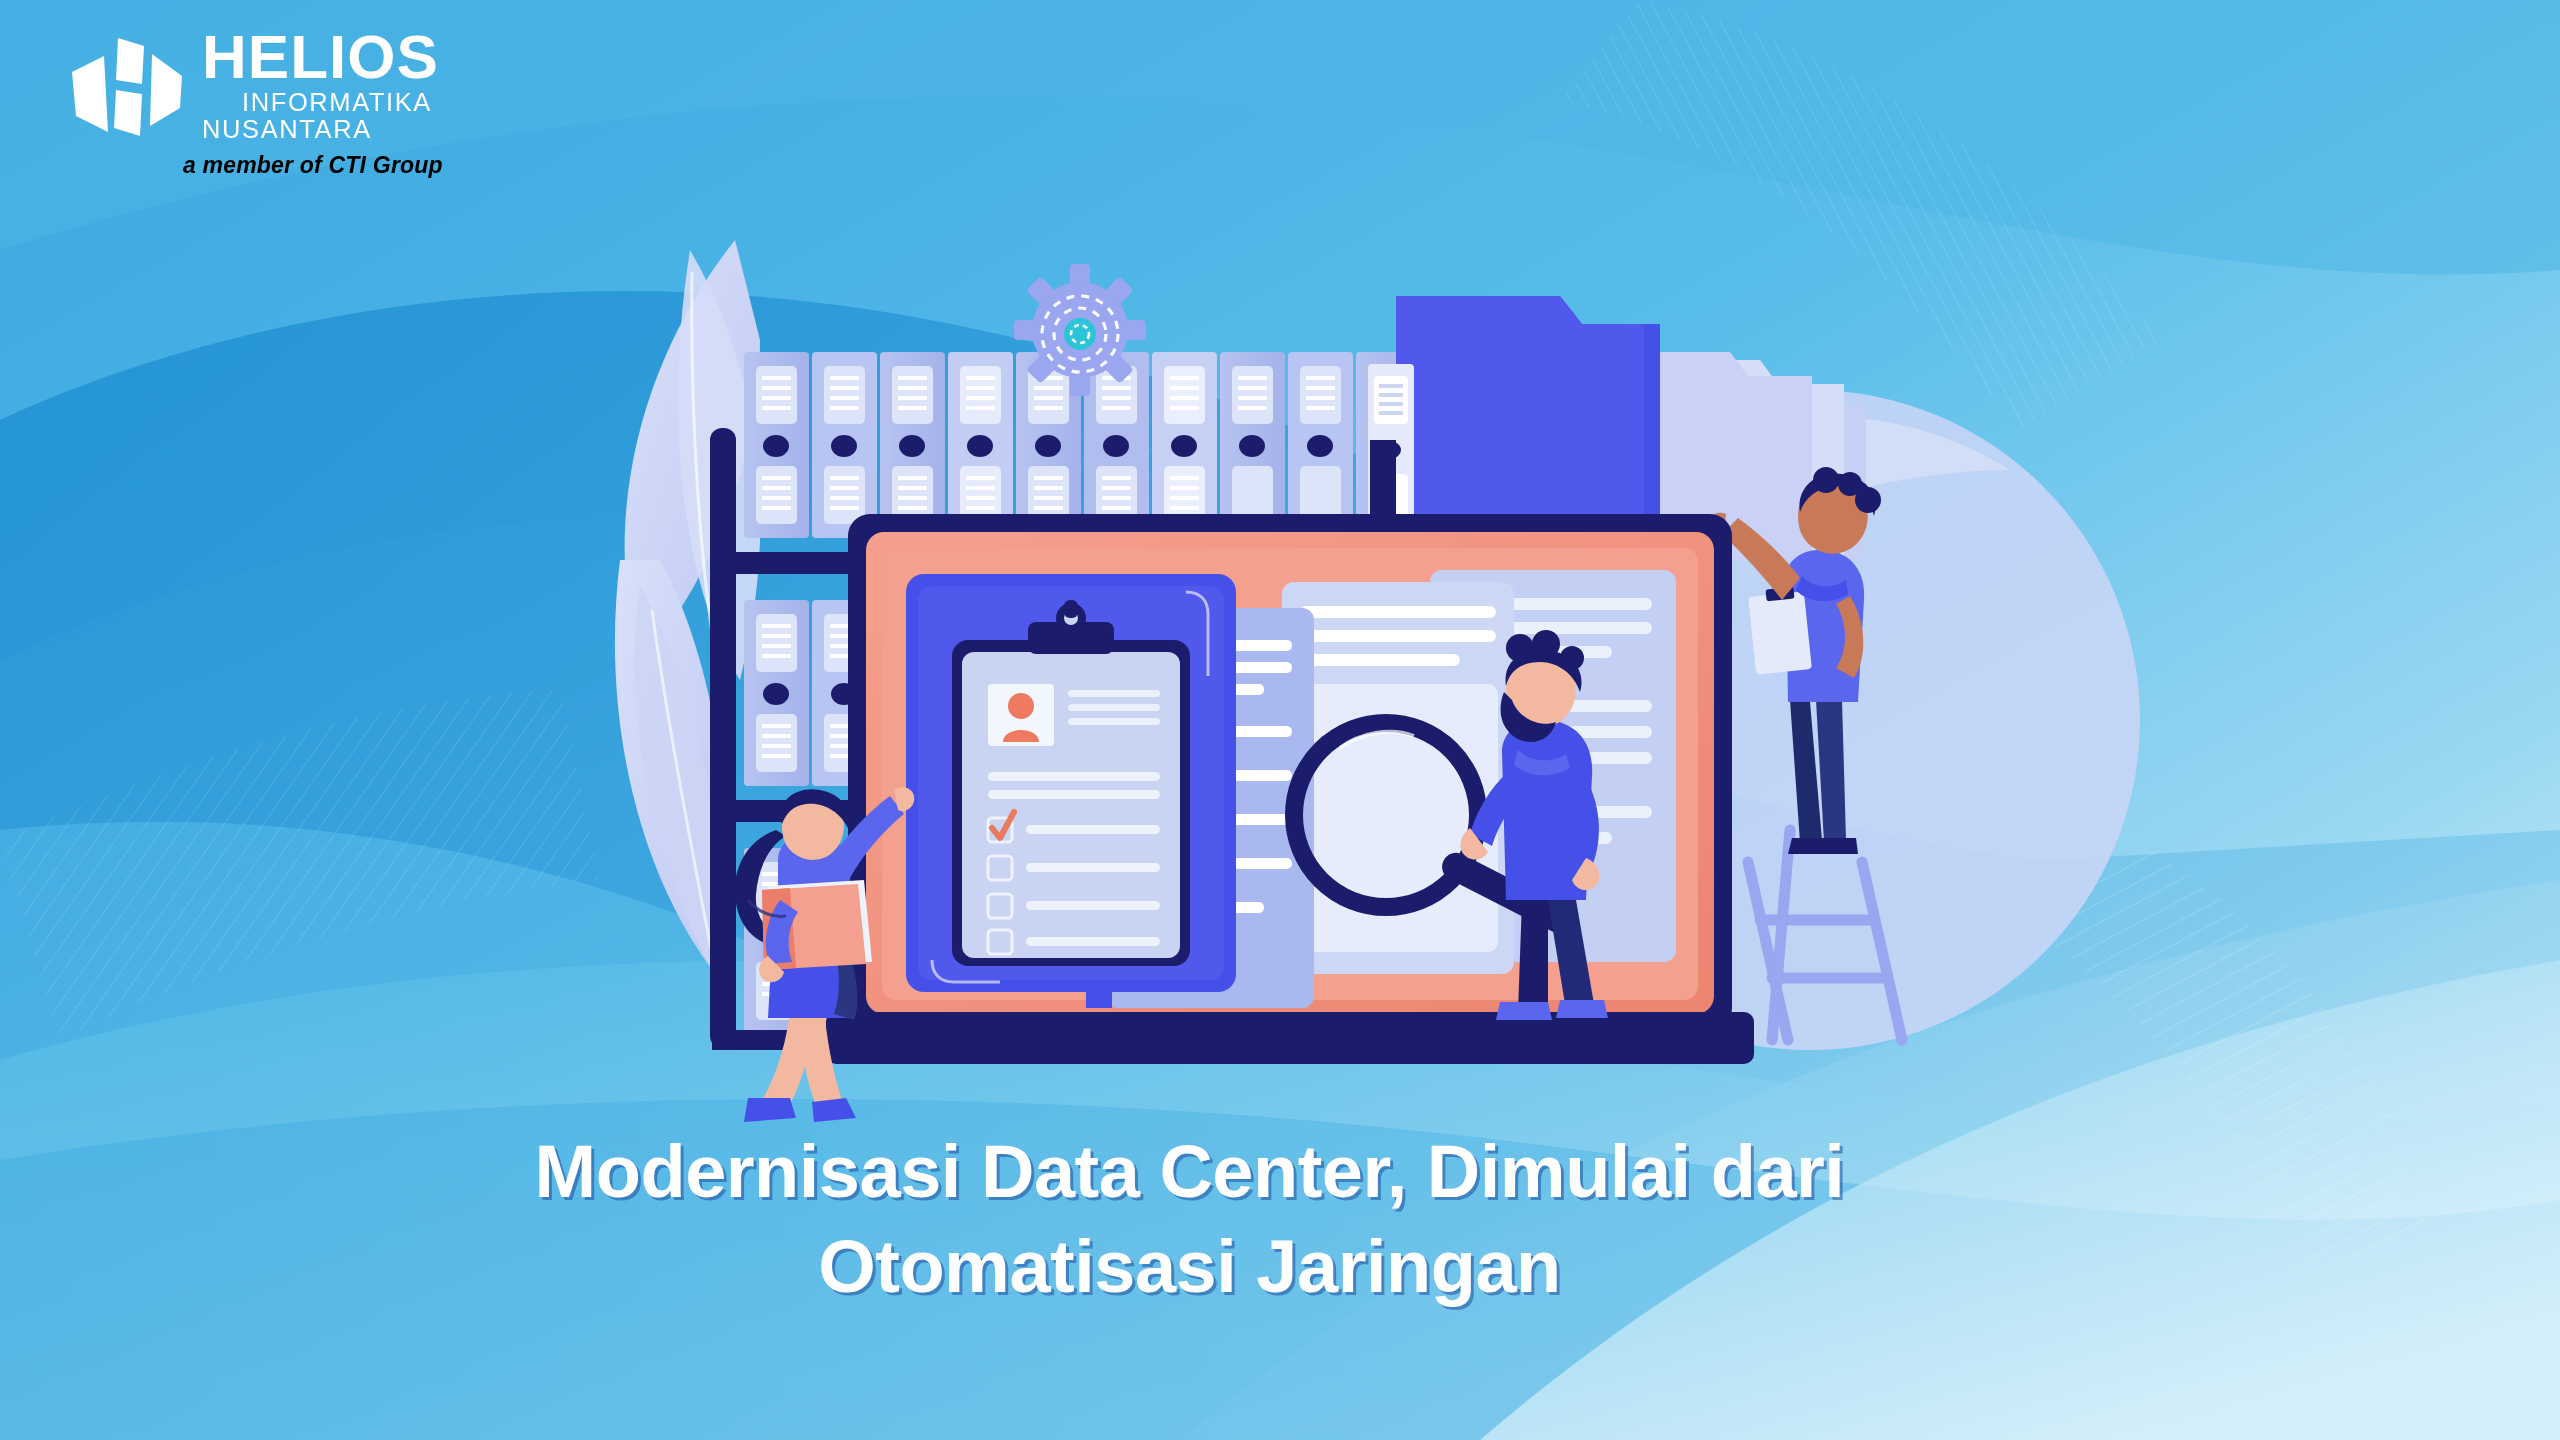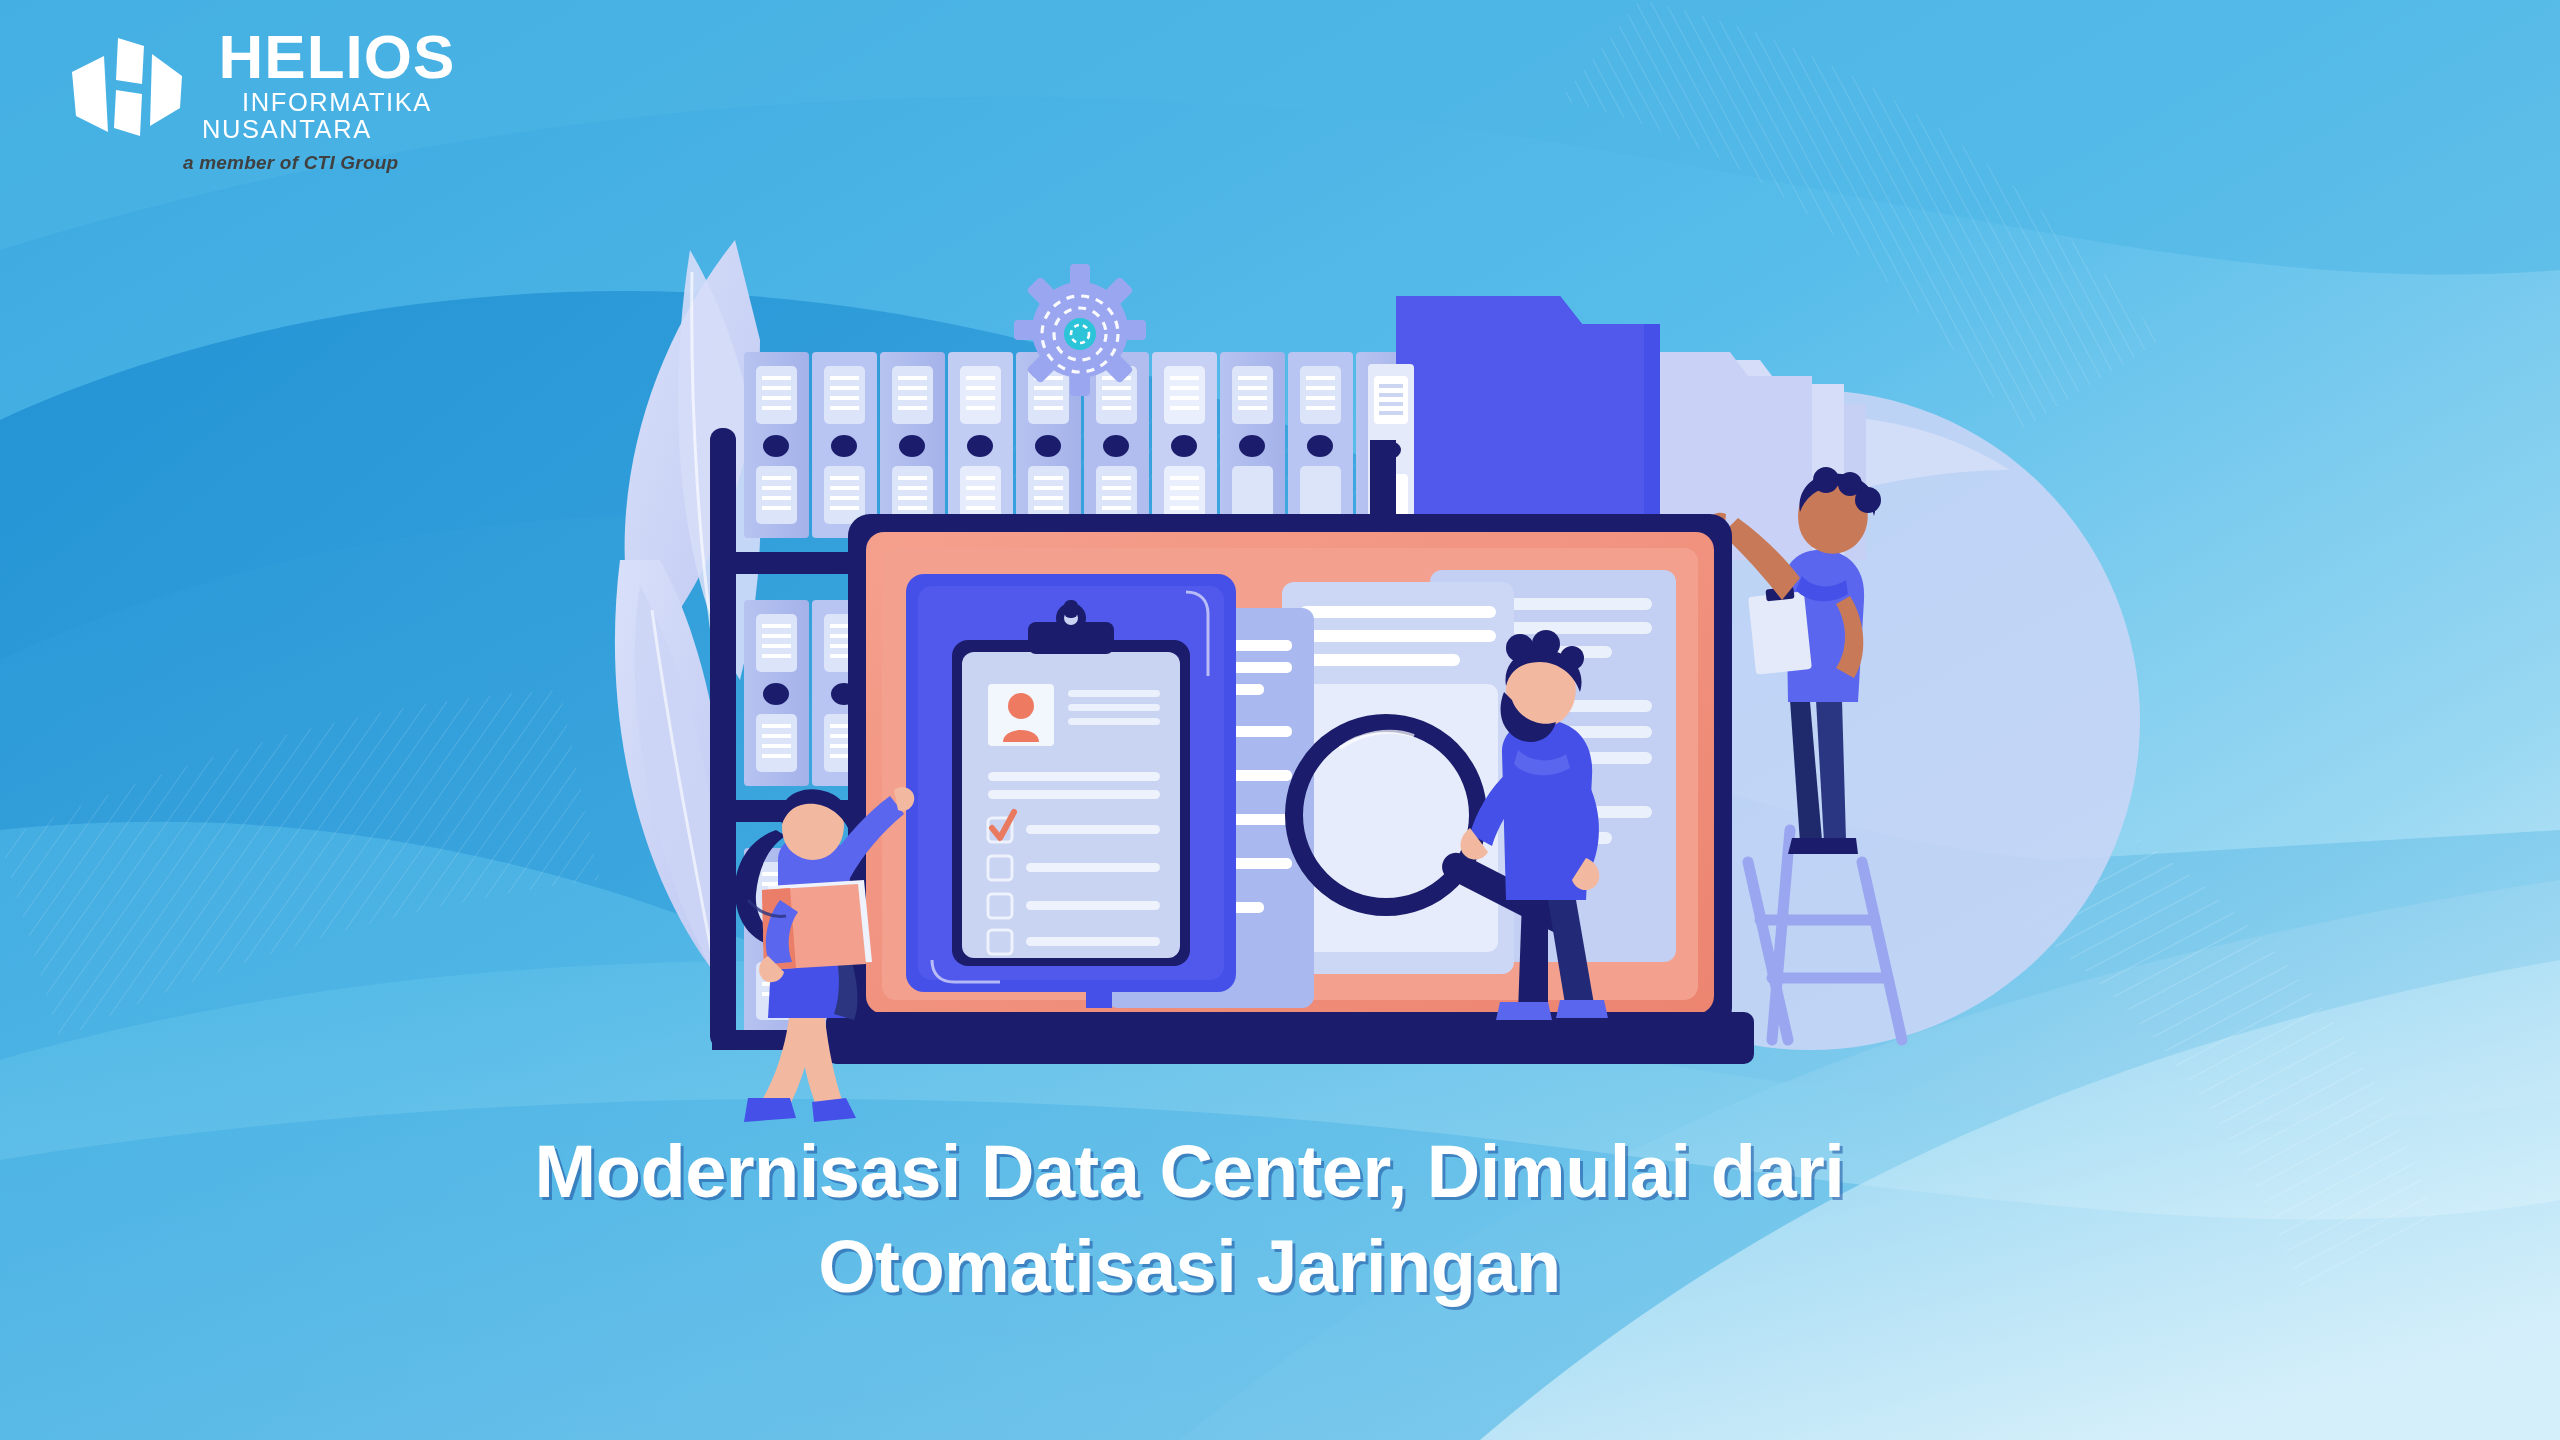--- a/index.html
+++ b/index.html
@@ -17,30 +17,30 @@
   #art-svg { pointer-events:none; }
 
   
   #logo-block {
     position:absolute; left:68px; top:28px; width:400px; height:145px;
   }
   #logo-mark { position:absolute; left:0px; top:4px; width:120px; height:110px; }
   #logo-words { position:absolute; left:134px; top:0px; width:270px; }
   .logo-helios {
     font-size:62px; font-weight:bold; color:#ffffff; letter-spacing:1px;
-    line-height:0.92; font-family:"Liberation Sans","DejaVu Sans",sans-serif;text-align:center;
+    line-height:0.92; font-family:"Liberation Sans","DejaVu Sans",sans-serif;
   }
   .logo-sub1, .logo-sub2 {
     font-size:25.5px; color:#ffffff; letter-spacing:1.6px; line-height:1.06;
     font-weight:400;
   }
   .logo-sub1 { margin-top:4px;text-align:center; }
   #logo-member {
     position:absolute; left:115px; top:124px;
-    font-size:19px; font-style:italic; color:#404040; font-weight:bold;
+    font-size:23px; font-style:italic; color:#000000; font-weight:bold;
     letter-spacing:0.2px;
   }
 
   
   #title-block {
     position:absolute; left:0; top:1125px; width:2379px;
     text-align:center;
   }
   .title-line {
     font-size:74px; font-weight:bold; color:#ffffff;

